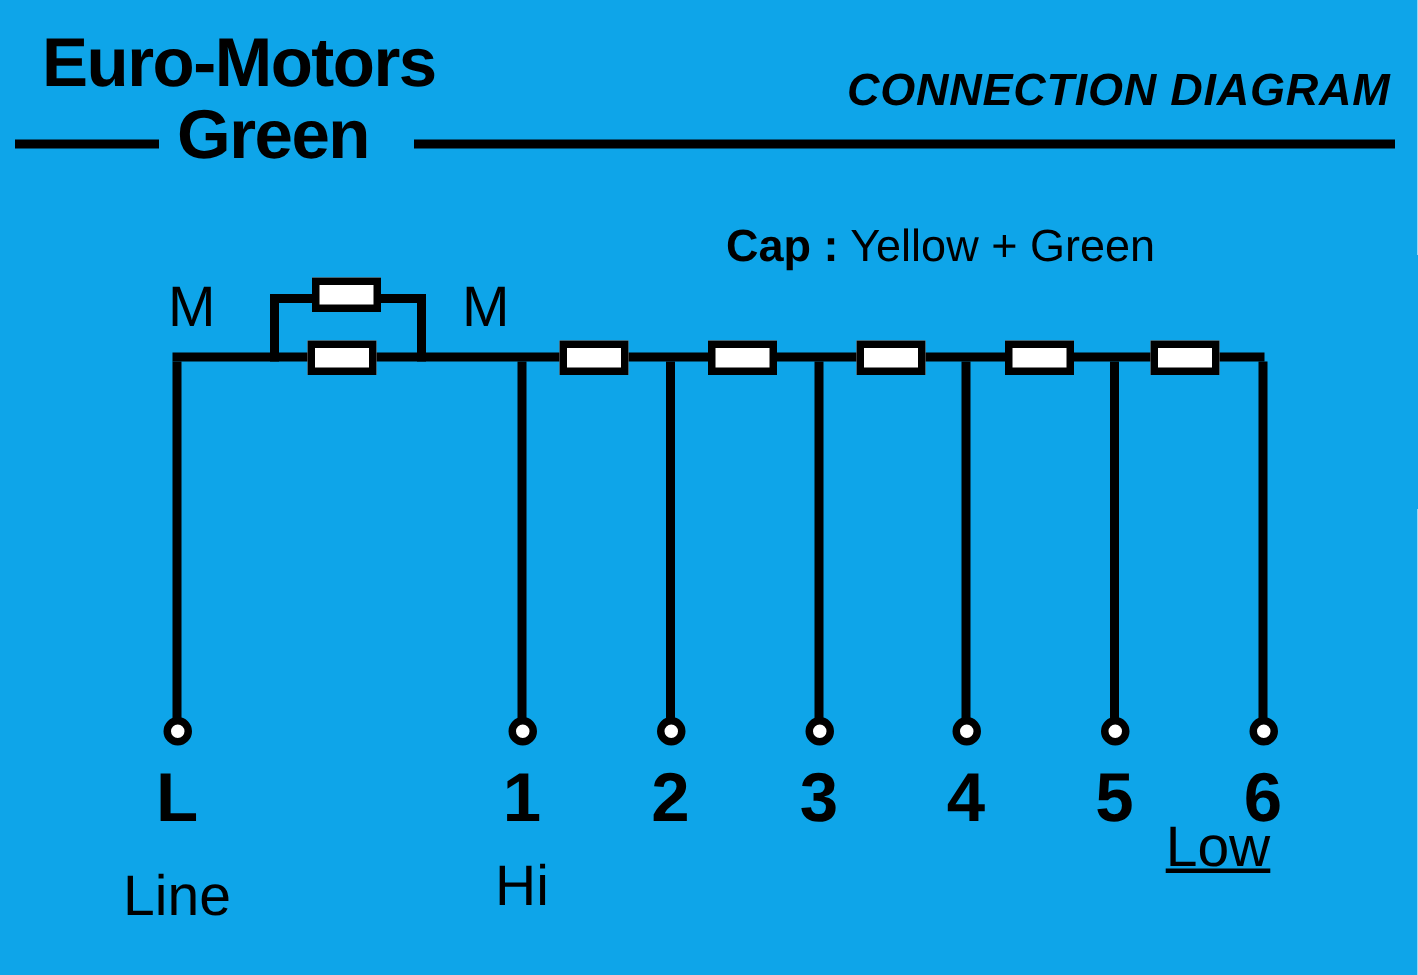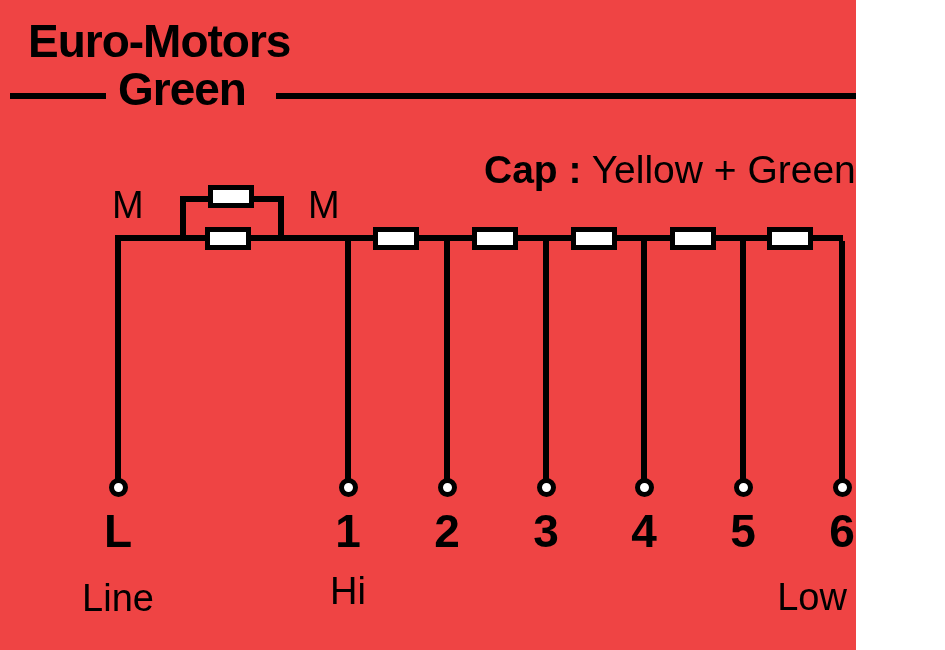--- a/index.html
+++ b/index.html
@@ -6,23 +6,23 @@
     margin: 0;
     padding: 0;
     background: #ffffff;
   }
   body {
     font-family: "Liberation Sans", sans-serif;
     color: #000000;
   }
   #page {
     position: relative;
-    width: 856px;
+    width: 945px;
     height: 650px;
-    background: #ef4444;
+    background: #0ea5e9;
     overflow: hidden;
   }
 
   
   .logo-line1 {
     position: absolute;
     left: 28px;
     top: 18px;
     font-size: 46px;
     font-weight: bold;
@@ -57,21 +57,21 @@
     font-style: italic;
     letter-spacing: 0.5px;
     white-space: nowrap;
   }
 
   
   .cap-note {
     position: absolute;
     left: 484px;
     top: 150px;
-    font-size: 39px;
+    font-size: 30px;
     white-space: nowrap;
     line-height: 1;
   }
   .cap-note .cap-key { font-weight: bold; }
   .cap-note .cap-val { font-weight: normal; }
 
   
   .wire-h {
     position: absolute;
     background: #000000;
@@ -128,20 +128,21 @@
 
 <div id="page">
 
   <div>
     <div class="logo-line1">Euro-Motors</div>
     <div class="logo-line2">Green</div>
     <div class="rule rule-left"></div>
     <div class="rule rule-right"></div>
   </div>
 
+  <div class="doc-title">CONNECTION DIAGRAM</div>
 
   <div class="cap-note">
     <span class="cap-key">Cap :</span>
     <span class="cap-val">Yellow + Green</span>
   </div>
 
   <div id="schematic">
       <div class="wire-h" style="left: 115px; top: 235px; width: 728px;"></div>
       <div class="wire-v" style="left: 180px; top: 196px; height: 45px;"></div>
       <div class="wire-v" style="left: 278px; top: 196px; height: 45px;"></div>
@@ -172,16 +173,16 @@
       <div class="term-number" style="left: 506px; top: 508px; width: 80px;">3</div>
       <div class="wire-v" style="left: 641px; top: 241px; height: 241px;"></div>
       <div class="terminal" title="4" style="left: 634.5px; top: 478px;"></div>
       <div class="term-number" style="left: 604px; top: 508px; width: 80px;">4</div>
       <div class="wire-v" style="left: 740px; top: 241px; height: 241px;"></div>
       <div class="terminal" title="5" style="left: 733.5px; top: 478px;"></div>
       <div class="term-number" style="left: 703px; top: 508px; width: 80px;">5</div>
       <div class="wire-v" style="left: 839px; top: 241px; height: 241px;"></div>
       <div class="terminal" title="6" style="left: 832.5px; top: 478px;"></div>
       <div class="term-number" style="left: 802px; top: 508px; width: 80px;">6</div>
-      <div class="term-caption" style="left: 742px; top: 578px; width: 140px;">Low</div>
+      <div class="term-caption" style="left: 742px; top: 546px; width: 140px; text-decoration: underline;">Low</div>
     </div>
 
 </div>
 
 </body></html>

